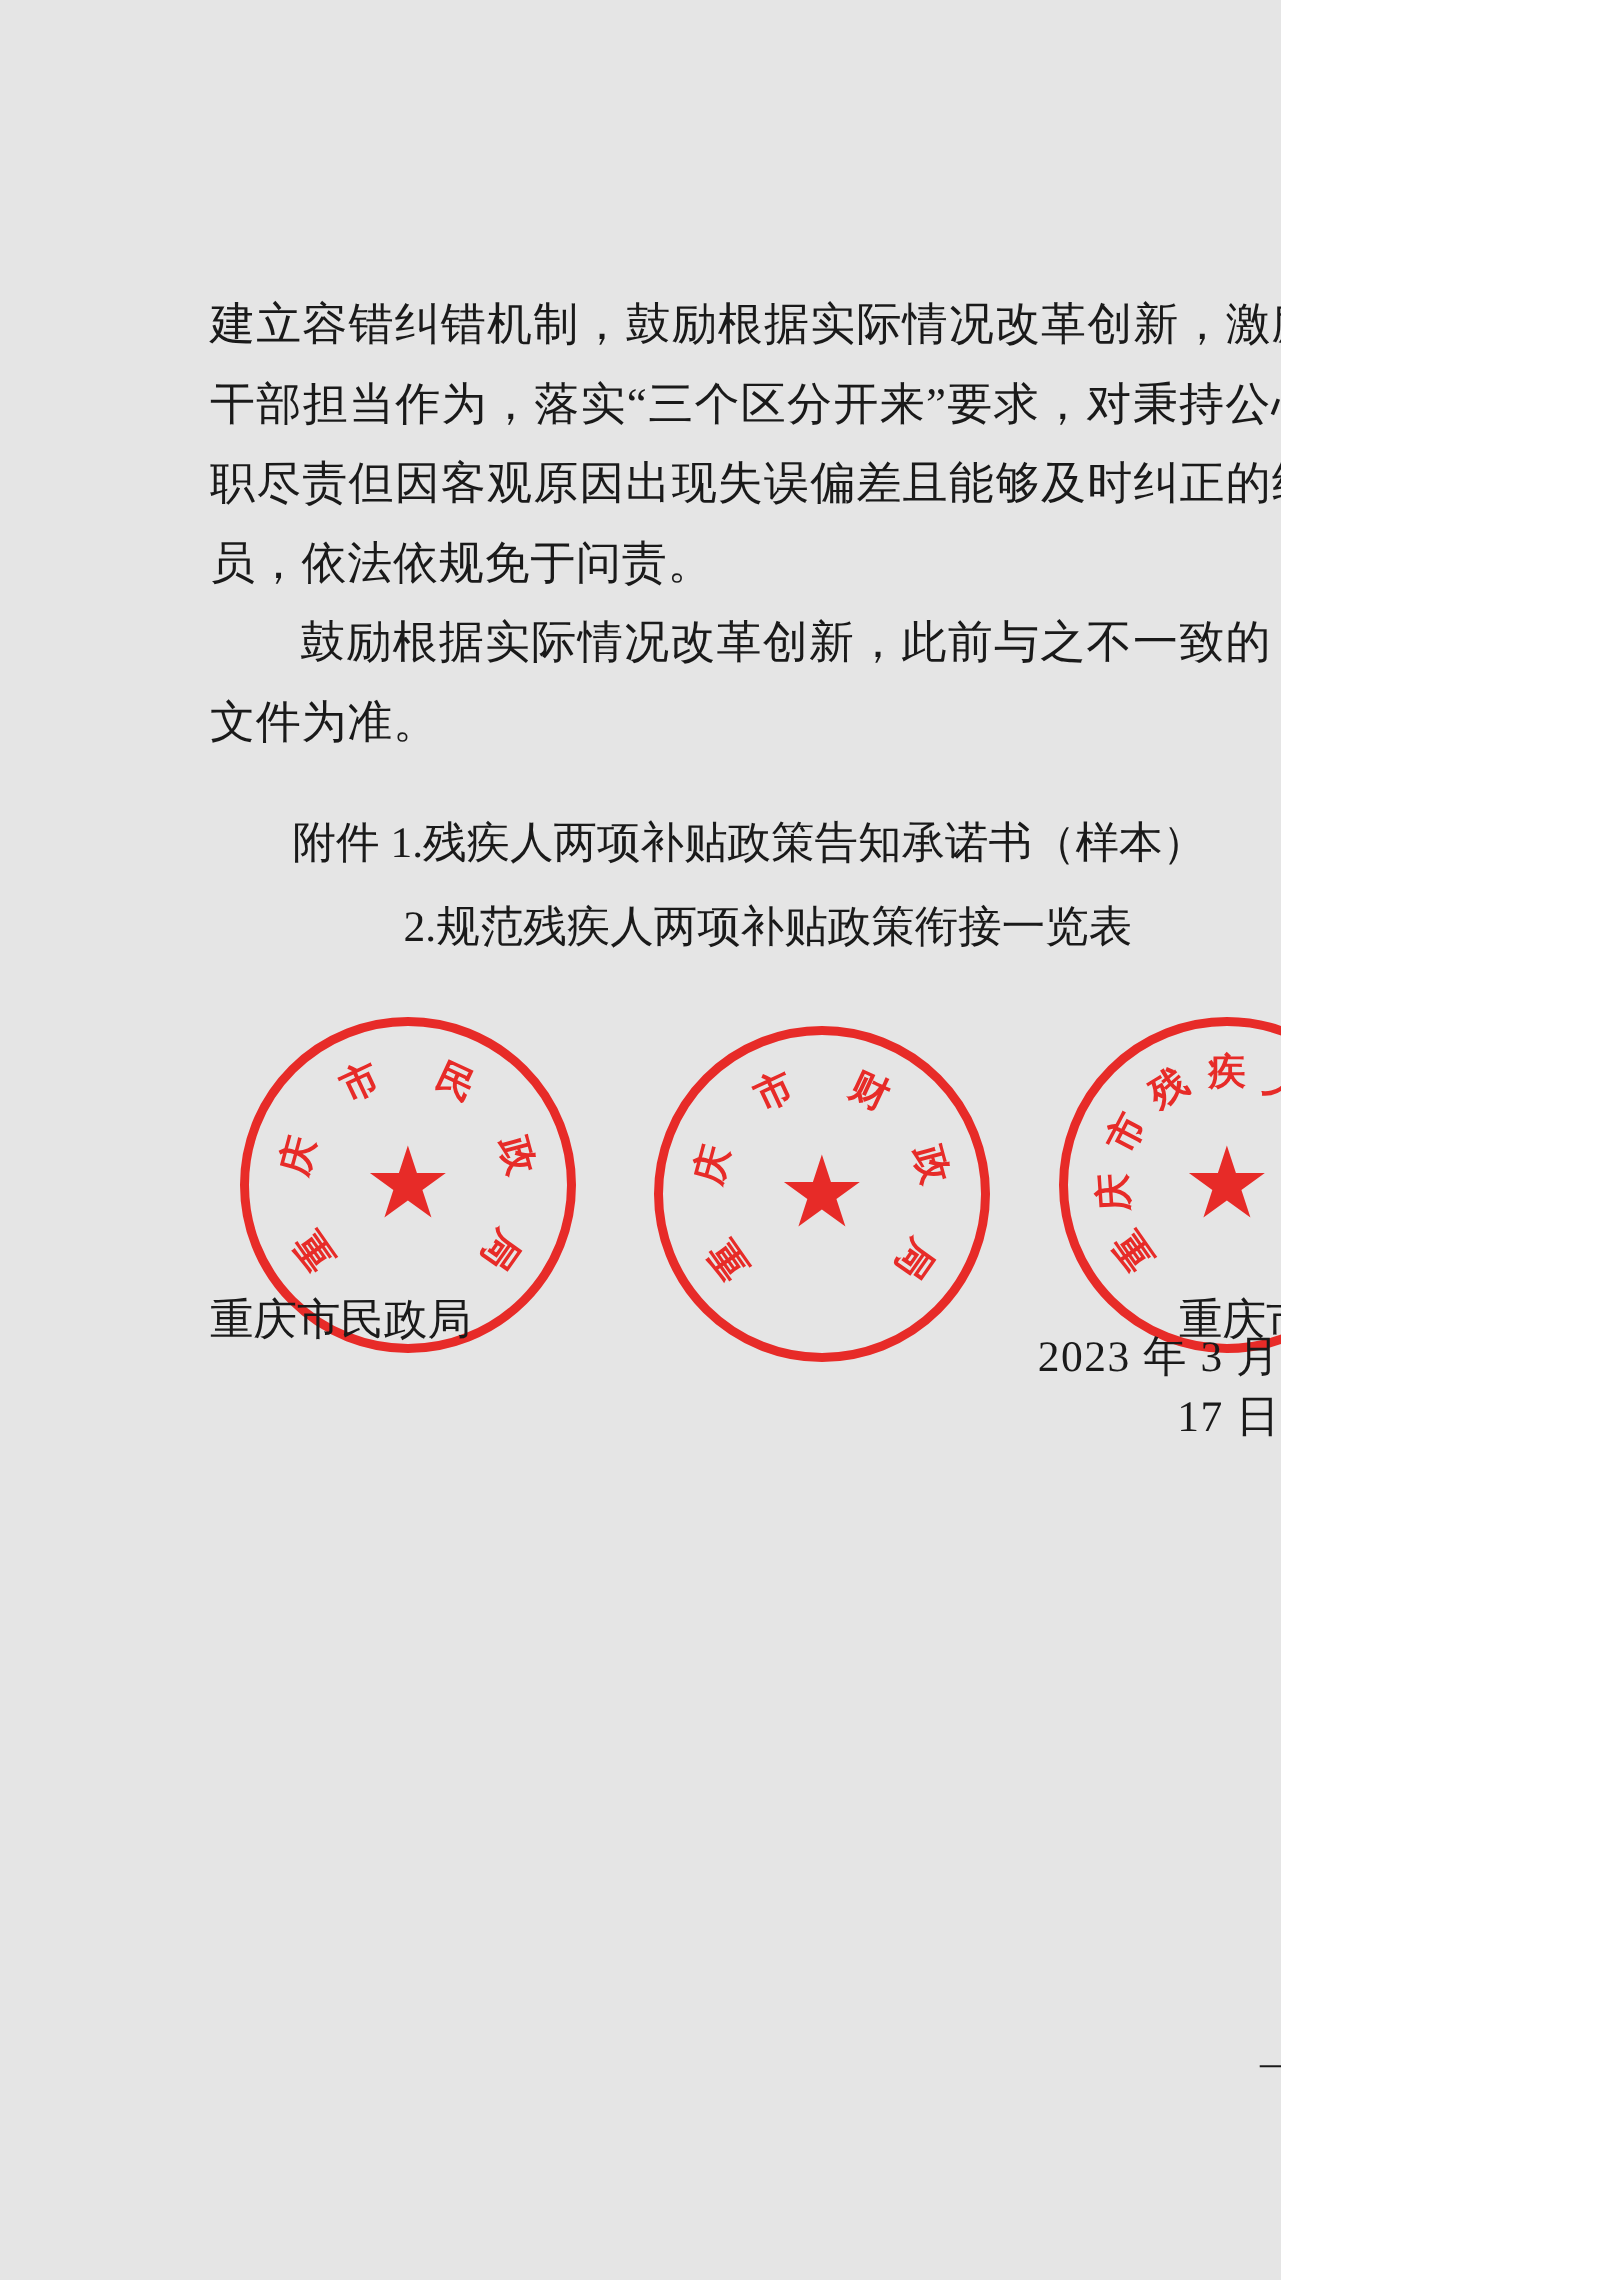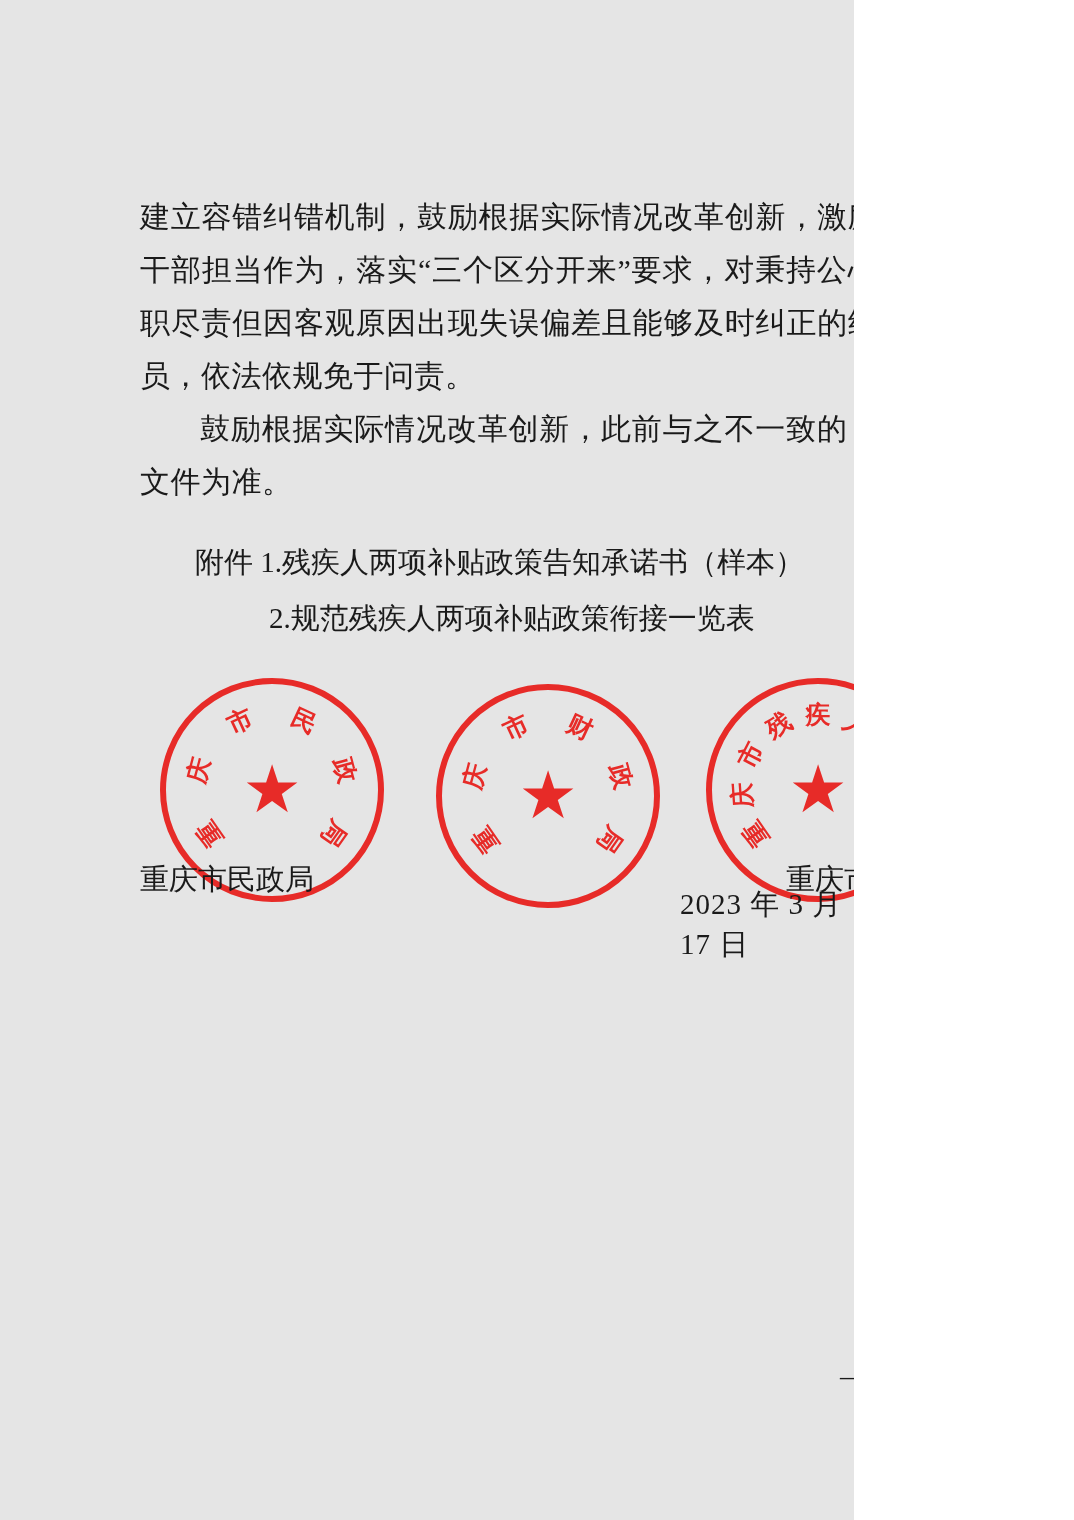--- a/index.html
+++ b/index.html
@@ -108,20 +108,21 @@
   .signer {
     white-space: nowrap;
   }
   .sign-date {
     position: absolute;
     left: 680px;
     top: 885px;
     font-size: 29px;
     color: #1a1a1a;
     letter-spacing: 1px;
+    text-align: right;
   }
   .page-number {
     position: absolute;
     left: 0;
     top: 1360px;
     width: 1074px;
     text-align: center;
     padding-right: 0;
     font-size: 28px;
     color: #1a1a1a;

